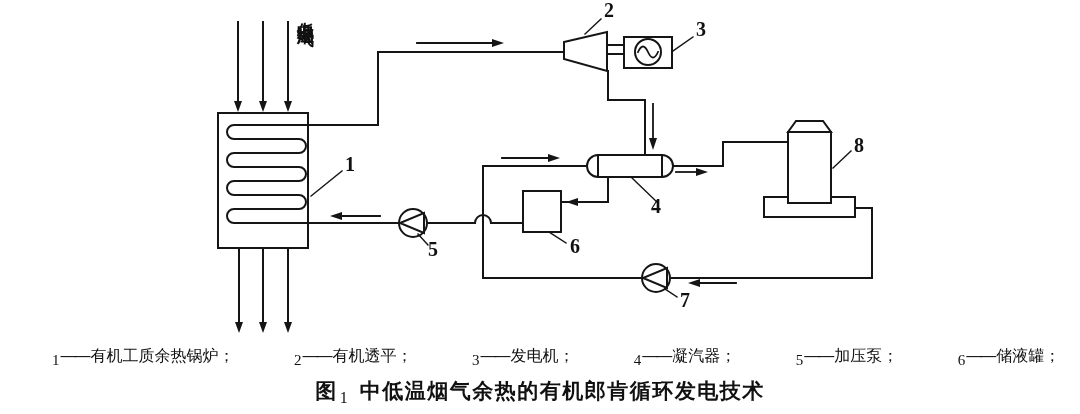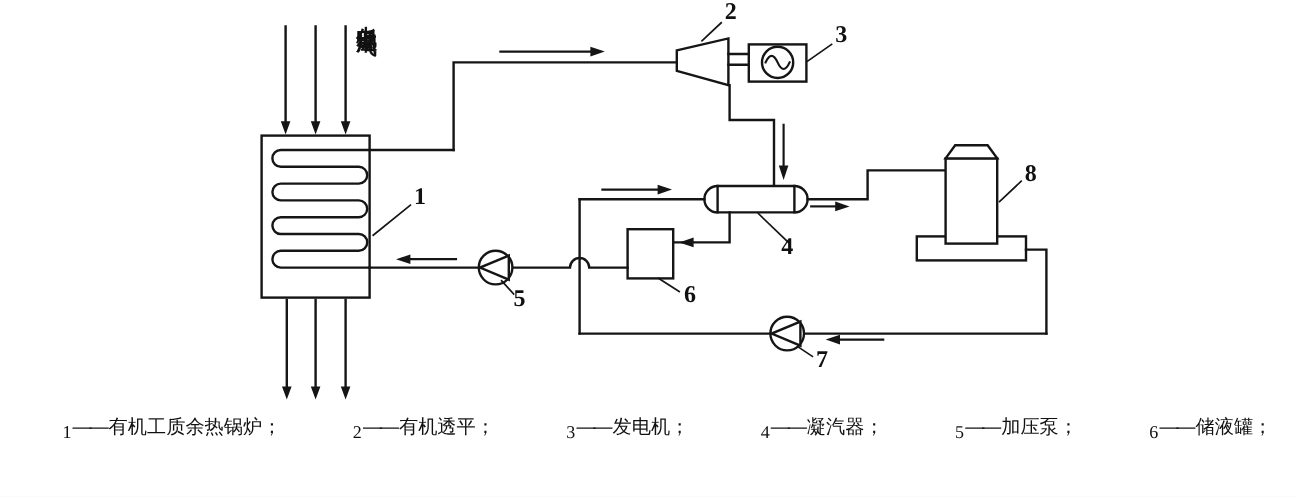--- a/index.html
+++ b/index.html
@@ -150,15 +150,18 @@
     <span class="legend-item"><span class="legend-num">1</span><span class="legend-dash">——</span><span>有机工质余热锅炉</span><span>；</span></span>
     <span class="legend-item"><span class="legend-num">2</span><span class="legend-dash">——</span><span>有机透平</span><span>；</span></span>
     <span class="legend-item"><span class="legend-num">3</span><span class="legend-dash">——</span><span>发电机</span><span>；</span></span>
     <span class="legend-item"><span class="legend-num">4</span><span class="legend-dash">——</span><span>凝汽器</span><span>；</span></span>
     <span class="legend-item"><span class="legend-num">5</span><span class="legend-dash">——</span><span>加压泵</span><span>；</span></span>
     <span class="legend-item"><span class="legend-num">6</span><span class="legend-dash">——</span><span>储液罐</span><span>；</span></span>
     <span class="legend-item"><span class="legend-num">7</span><span class="legend-dash">——</span><span>有机透平</span><span>；</span></span>
     <span class="legend-item"><span class="legend-num">8</span><span class="legend-dash">——</span><span>冷却塔</span><span></span></span>
   </div>
 
+  <div class="caption">
+    <span class="cap-prefix">图</span><span class="cap-num">1</span><span class="cap-title">中低温烟气余热的有机郎肯循环发电技术</span>
+  </div>
 
 
 </div>
 
 </body></html>

